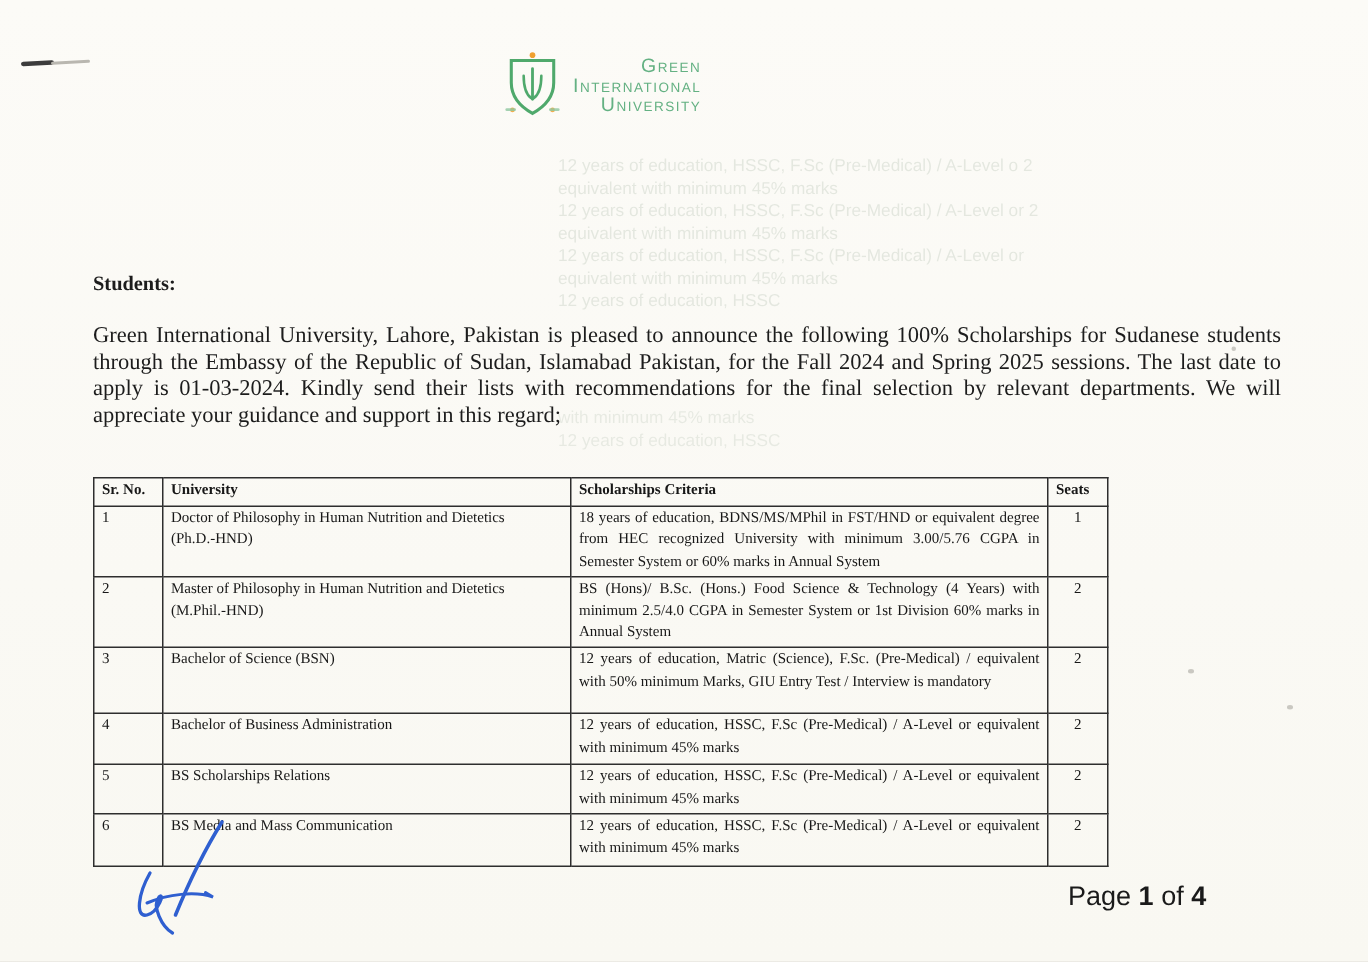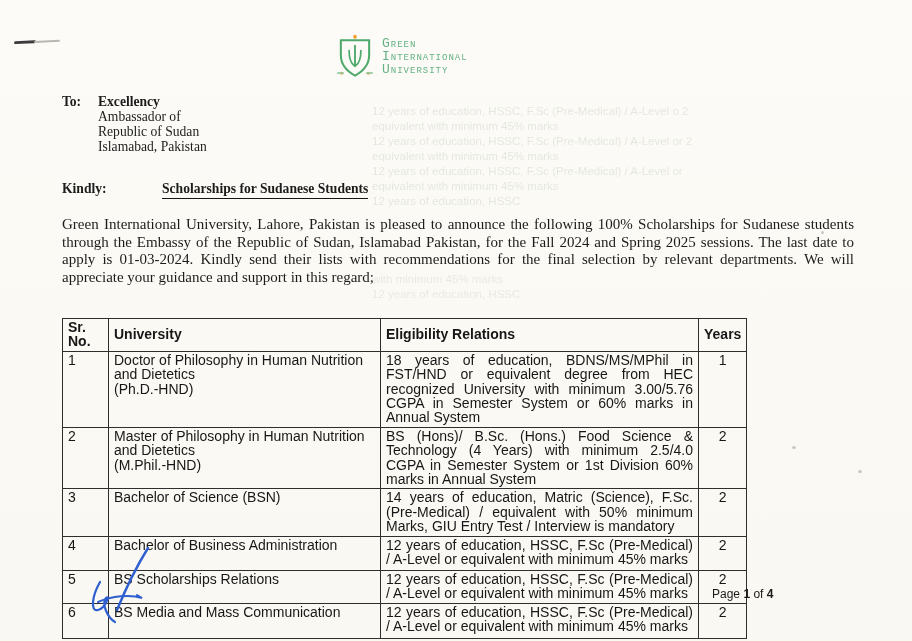--- a/index.html
+++ b/index.html
@@ -20,42 +20,42 @@
   .ghost{
     position:absolute;
     font-family:"Liberation Sans", sans-serif;
     font-size:11.5px;line-height:15px;
     color:#7e957e;opacity:.18;filter:blur(.4px);
     width:430px;pointer-events:none;
   }
   .ghost2{top:272px;left:372px;width:230px;opacity:.15;}
   
   .logo{position:absolute;left:336px;top:34px;display:flex;align-items:flex-start;gap:8px;}
-  .logo-text{font-family:Liberation Mono, monospace;letter-spacing:1px;line-height:13px;padding-top:3px;}
+  .logo-text{font-family:Liberation Sans, sans-serif;letter-spacing:1px;line-height:13px;padding-top:3px;text-align:right;}
   .logo-text div{font-size:13px;font-variant:small-caps;text-transform:capitalize;}
   
   .to-block{position:absolute;left:62px;top:94px;display:flex;font-size:13.6px;line-height:15px;}
   .to-label{font-weight:bold;width:36px;}
   .to-lines div{margin:0;}
   .to-lines div:first-child{font-weight:bold;}
   
   .subject-row{position:absolute;left:62px;top:181px;font-size:13.6px;display:flex;}
   .subject-label{font-weight:bold;width:100px;}
   .subject-text{font-weight:bold;border-bottom:1.5px solid #141414;padding-bottom:1px;}
   
   .paragraph{
     position:absolute;left:62px;top:216px;width:792px;
     font-size:15px;line-height:17.6px;text-align:justify;
   }
   
   table.doc-table{
     position:absolute;left:62px;top:318px;
     border-collapse:collapse;table-layout:fixed;
-    font-family:Liberation Sans, sans-serif;
-    font-size:14px;line-height:14.4px;color:#171717;
+    font-family:Liberation Serif, serif;
+    font-size:10px;line-height:14.4px;color:#171717;
   }
   .doc-table th,.doc-table td{
     border:1.3px solid #2e2e2e;
     padding:1px 5px 2px 5px;
     vertical-align:top;text-align:left;
   }
   .doc-table th{font-weight:bold;height:15px;vertical-align:middle;}
   .col-sr{width:46px;}
   .col-disc{width:272px;}
   .col-elig{width:318px;}
@@ -67,21 +67,21 @@
   .doc-table tbody tr:nth-child(2) td{height:39px;}
   .doc-table tbody tr:nth-child(3) td{height:40px;}
   .doc-table tbody tr:nth-child(4) td{height:30px;}
   .doc-table tbody tr:nth-child(5) td{height:26px;}
   .doc-table tbody tr:nth-child(6) td{height:31px;}
   
   .signature{position:absolute;left:84px;top:546px;}
   
   .footer{
     position:absolute;left:712px;top:587px;
-    font-family:"Liberation Sans", sans-serif;font-size:12px;color:#1a1a1a;
+    font-family:"Liberation Sans", sans-serif;font-size:18px;color:#1a1a1a;
   }
   .footer b{font-weight:bold;}
 </style>
 </head>
 <body>
 
 <div class="page">
 
   <div class="pen-mark">
     <div class="dark"></div>
@@ -117,71 +117,61 @@
       <rect x="1" y="48.5" width="9" height="2.5" rx="1.2" fill="#8ec79f" opacity=".8"></rect>
       <rect x="38" y="48.5" width="9" height="2.5" rx="1.2" fill="#8ec79f" opacity=".8"></rect>
     </svg>
     <div class="logo-text" style="color:#64b183;">
       <div>Green</div>
       <div>International</div>
       <div>University</div>
     </div>
   </div>
 
-  <div class="to-block">
-    <div class="to-label">To:</div>
-    <div class="to-lines">
-        <div>Excellency</div>
-        <div>Ambassador of</div>
-        <div>Republic of Sudan</div>
-        <div>Islamabad, Pakistan</div>
-      </div>
-  </div>
 
   <div class="subject-row">
-    <div class="subject-label">Kindly:</div>
-    <div class="subject-text">Scholarships for Sudanese Students</div>
+    <div class="subject-label">Students:</div>
   </div>
 
   <div class="paragraph">Green International University, Lahore, Pakistan is pleased to announce the following 100% Scholarships for Sudanese students through the Embassy of the Republic of Sudan, Islamabad Pakistan, for the Fall 2024 and Spring 2025 sessions. The last date to apply is 01-03-2024. Kindly send their lists with recommendations for the final selection by relevant departments. We will appreciate your guidance and support in this regard;</div>
 
   <table class="doc-table">
     <colgroup>
       <col class="col-sr">
         <col class="col-disc">
         <col class="col-elig">
         <col class="col-seats">
     </colgroup>
     <thead>
       <tr>
         <th>Sr. No.</th>
         <th>University</th>
-        <th>Eligibility Relations</th>
-        <th>Years</th>
+        <th>Scholarships Criteria</th>
+        <th>Seats</th>
       </tr>
     </thead>
     <tbody>
         <tr>
           <td>1</td>
           <td>Doctor of Philosophy in Human Nutrition and Dietetics
 (Ph.D.-HND)</td>
           <td>18 years of education, BDNS/MS/MPhil in FST/HND or equivalent degree from HEC recognized University with minimum 3.00/5.76 CGPA in Semester System or 60% marks in Annual System</td>
           <td>1</td>
         </tr>
         <tr>
           <td>2</td>
           <td>Master of Philosophy in Human Nutrition and Dietetics
 (M.Phil.-HND)</td>
           <td>BS (Hons)/ B.Sc. (Hons.) Food Science &amp; Technology (4 Years) with minimum 2.5/4.0 CGPA in Semester System or 1st Division 60% marks in Annual System</td>
           <td>2</td>
         </tr>
         <tr>
           <td>3</td>
           <td>Bachelor of Science (BSN)</td>
-          <td>14 years of education, Matric (Science), F.Sc. (Pre-Medical) / equivalent with 50% minimum Marks, GIU Entry Test / Interview is mandatory</td>
+          <td>12 years of education, Matric (Science), F.Sc. (Pre-Medical) / equivalent with 50% minimum Marks, GIU Entry Test / Interview is mandatory</td>
           <td>2</td>
         </tr>
         <tr>
           <td>4</td>
           <td>Bachelor of Business Administration</td>
           <td>12 years of education, HSSC, F.Sc (Pre-Medical) / A-Level or equivalent with minimum 45% marks</td>
           <td>2</td>
         </tr>
         <tr>
           <td>5</td>

